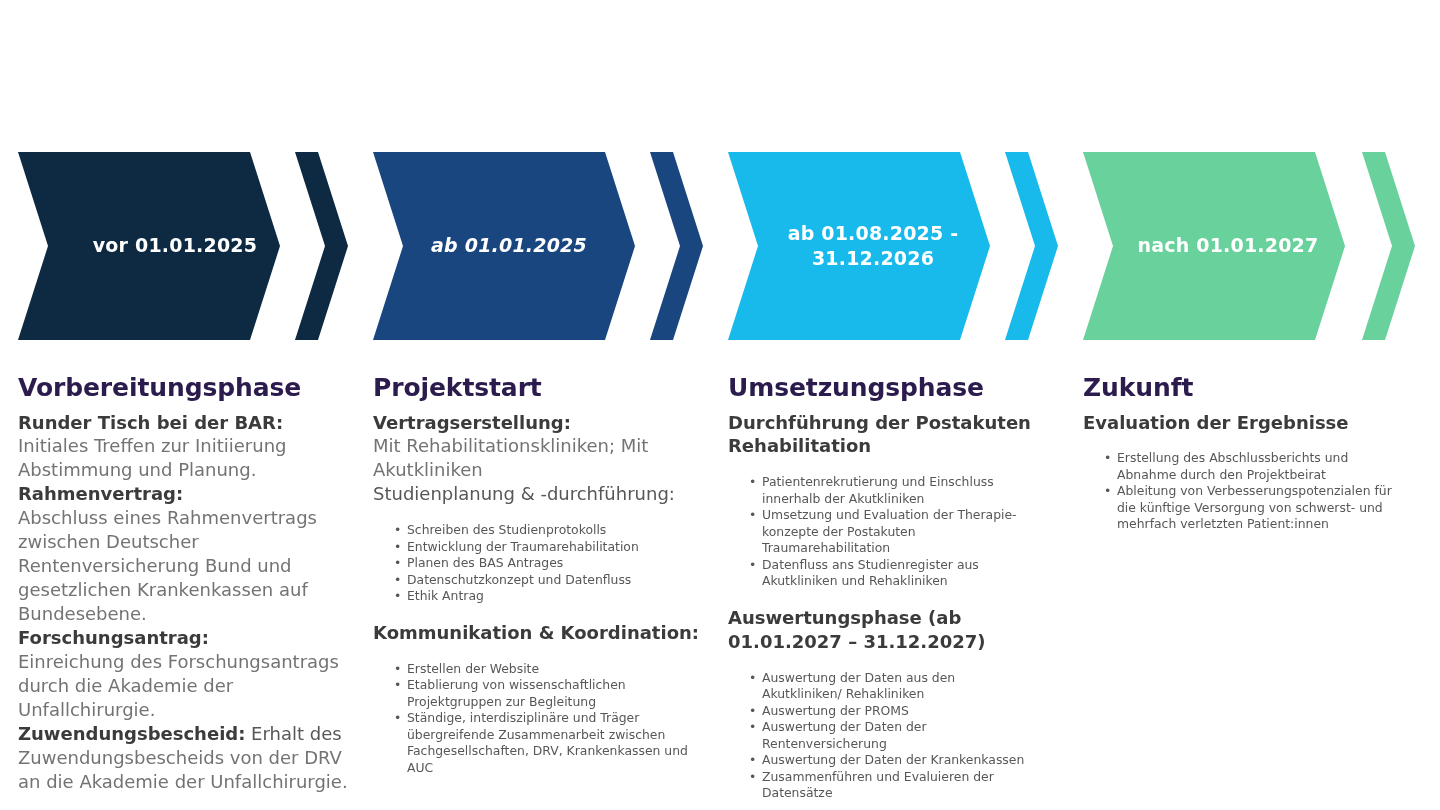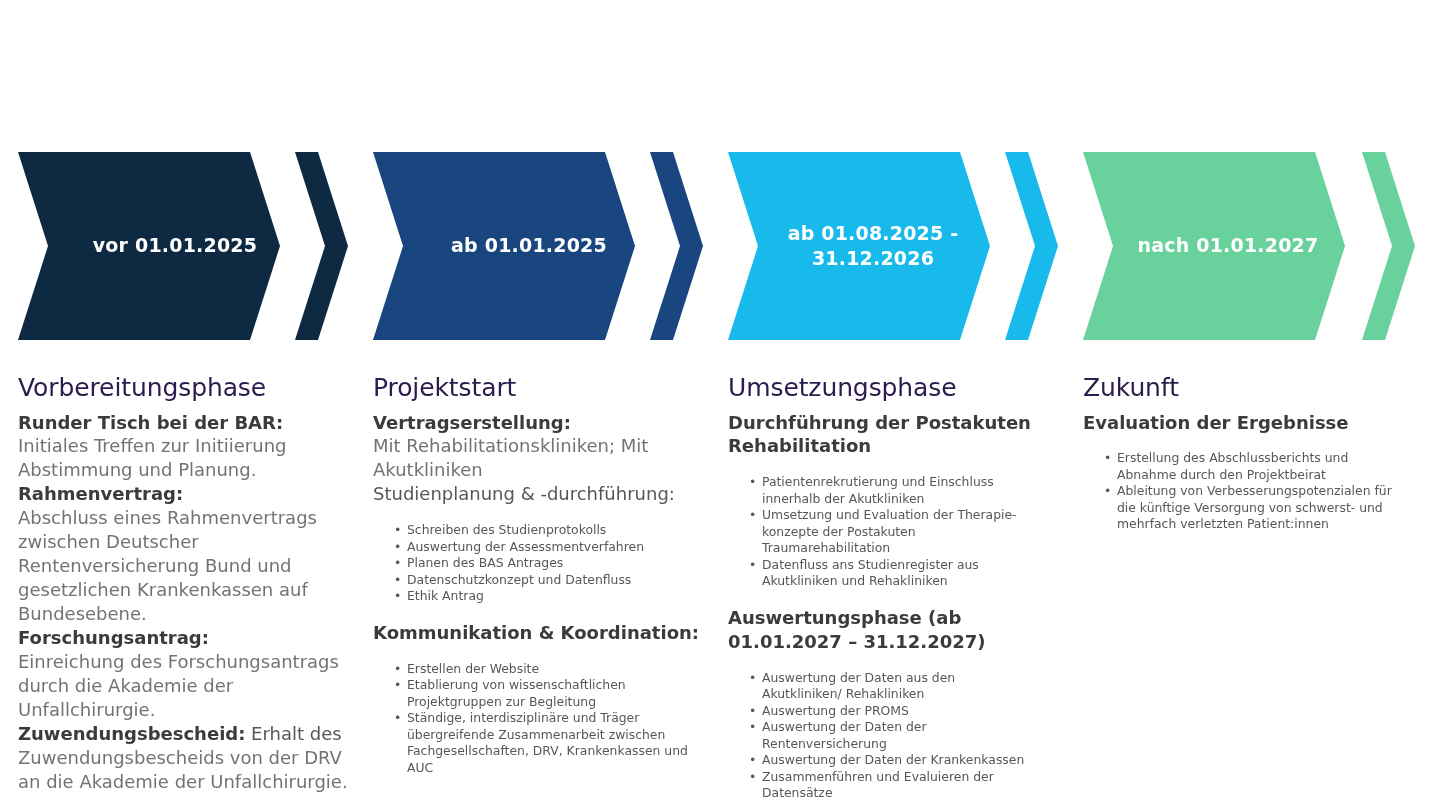--- a/index.html
+++ b/index.html
@@ -52,21 +52,21 @@
     pointer-events: none;
   }
 
   
   #banner-1 { left: 18px;   width: 330px; }
   #banner-2 { left: 373px;  width: 330px; }
   #banner-3 { left: 728px;  width: 330px; }
   #banner-4 { left: 1083px; width: 332px; }
 
   #label-1 { left: 60px;   width: 230px; }
-  #label-2 { left: 414px;  width: 230px; }
+  #label-2 { left: 394px;  width: 230px; font-style: italic; }
   #label-3 { left: 758px;  width: 230px; }
   #label-4 { left: 1113px; width: 230px; }
 
   
   #columns {
     position: absolute;
     left: 0;
     top: 374px;
     width: 1440px;
   }
@@ -74,21 +74,21 @@
     position: absolute;
     top: 0;
   }
   #column-1 { left: 18px;   width: 340px; }
   #column-2 { left: 373px;  width: 332px; }
   #column-3 { left: 728px;  width: 320px; }
   #column-4 { left: 1083px; width: 330px; }
 
   .column-title {
     font-size: 25px;
-    font-weight: normal;
+    font-weight: bold;
     color: #2c1b4d;
     line-height: 1.1;
     margin: 0 0 9px 0;
     letter-spacing: -0.1px;
   }
 
   .block { margin: 0; }
 
   .block-heading {
     font-size: 18px;
@@ -207,21 +207,21 @@
     <h2 class="column-title">Projektstart</h2>
     <div class="phase-blocks">
         <div class="block">
           <div class="block-heading">Vertragserstellung:</div>
           <div class="block-para">Mit Rehabilitationskliniken; Mit Akutkliniken</div>
         </div>
         <div class="block">
           <div class="block-heading plain">Studienplanung &amp; -durchführung:</div>
           <ul class="block-list">
             <li>Schreiben des Studienprotokolls</li>
-            <li>Auswertung der Assessmentverfahren</li>
+            <li>Entwicklung der Traumarehabilitation</li>
             <li>Planen des BAS Antrages</li>
             <li>Datenschutzkonzept und Datenfluss</li>
             <li>Ethik Antrag</li>
           </ul>
         </div>
         <div class="block">
           <div class="block-heading">Kommunikation &amp; Koordination:</div>
           <ul class="block-list">
             <li>Erstellen der Website</li>
             <li>Etablierung von wissenschaftlichen Projektgruppen zur Begleitung</li>

